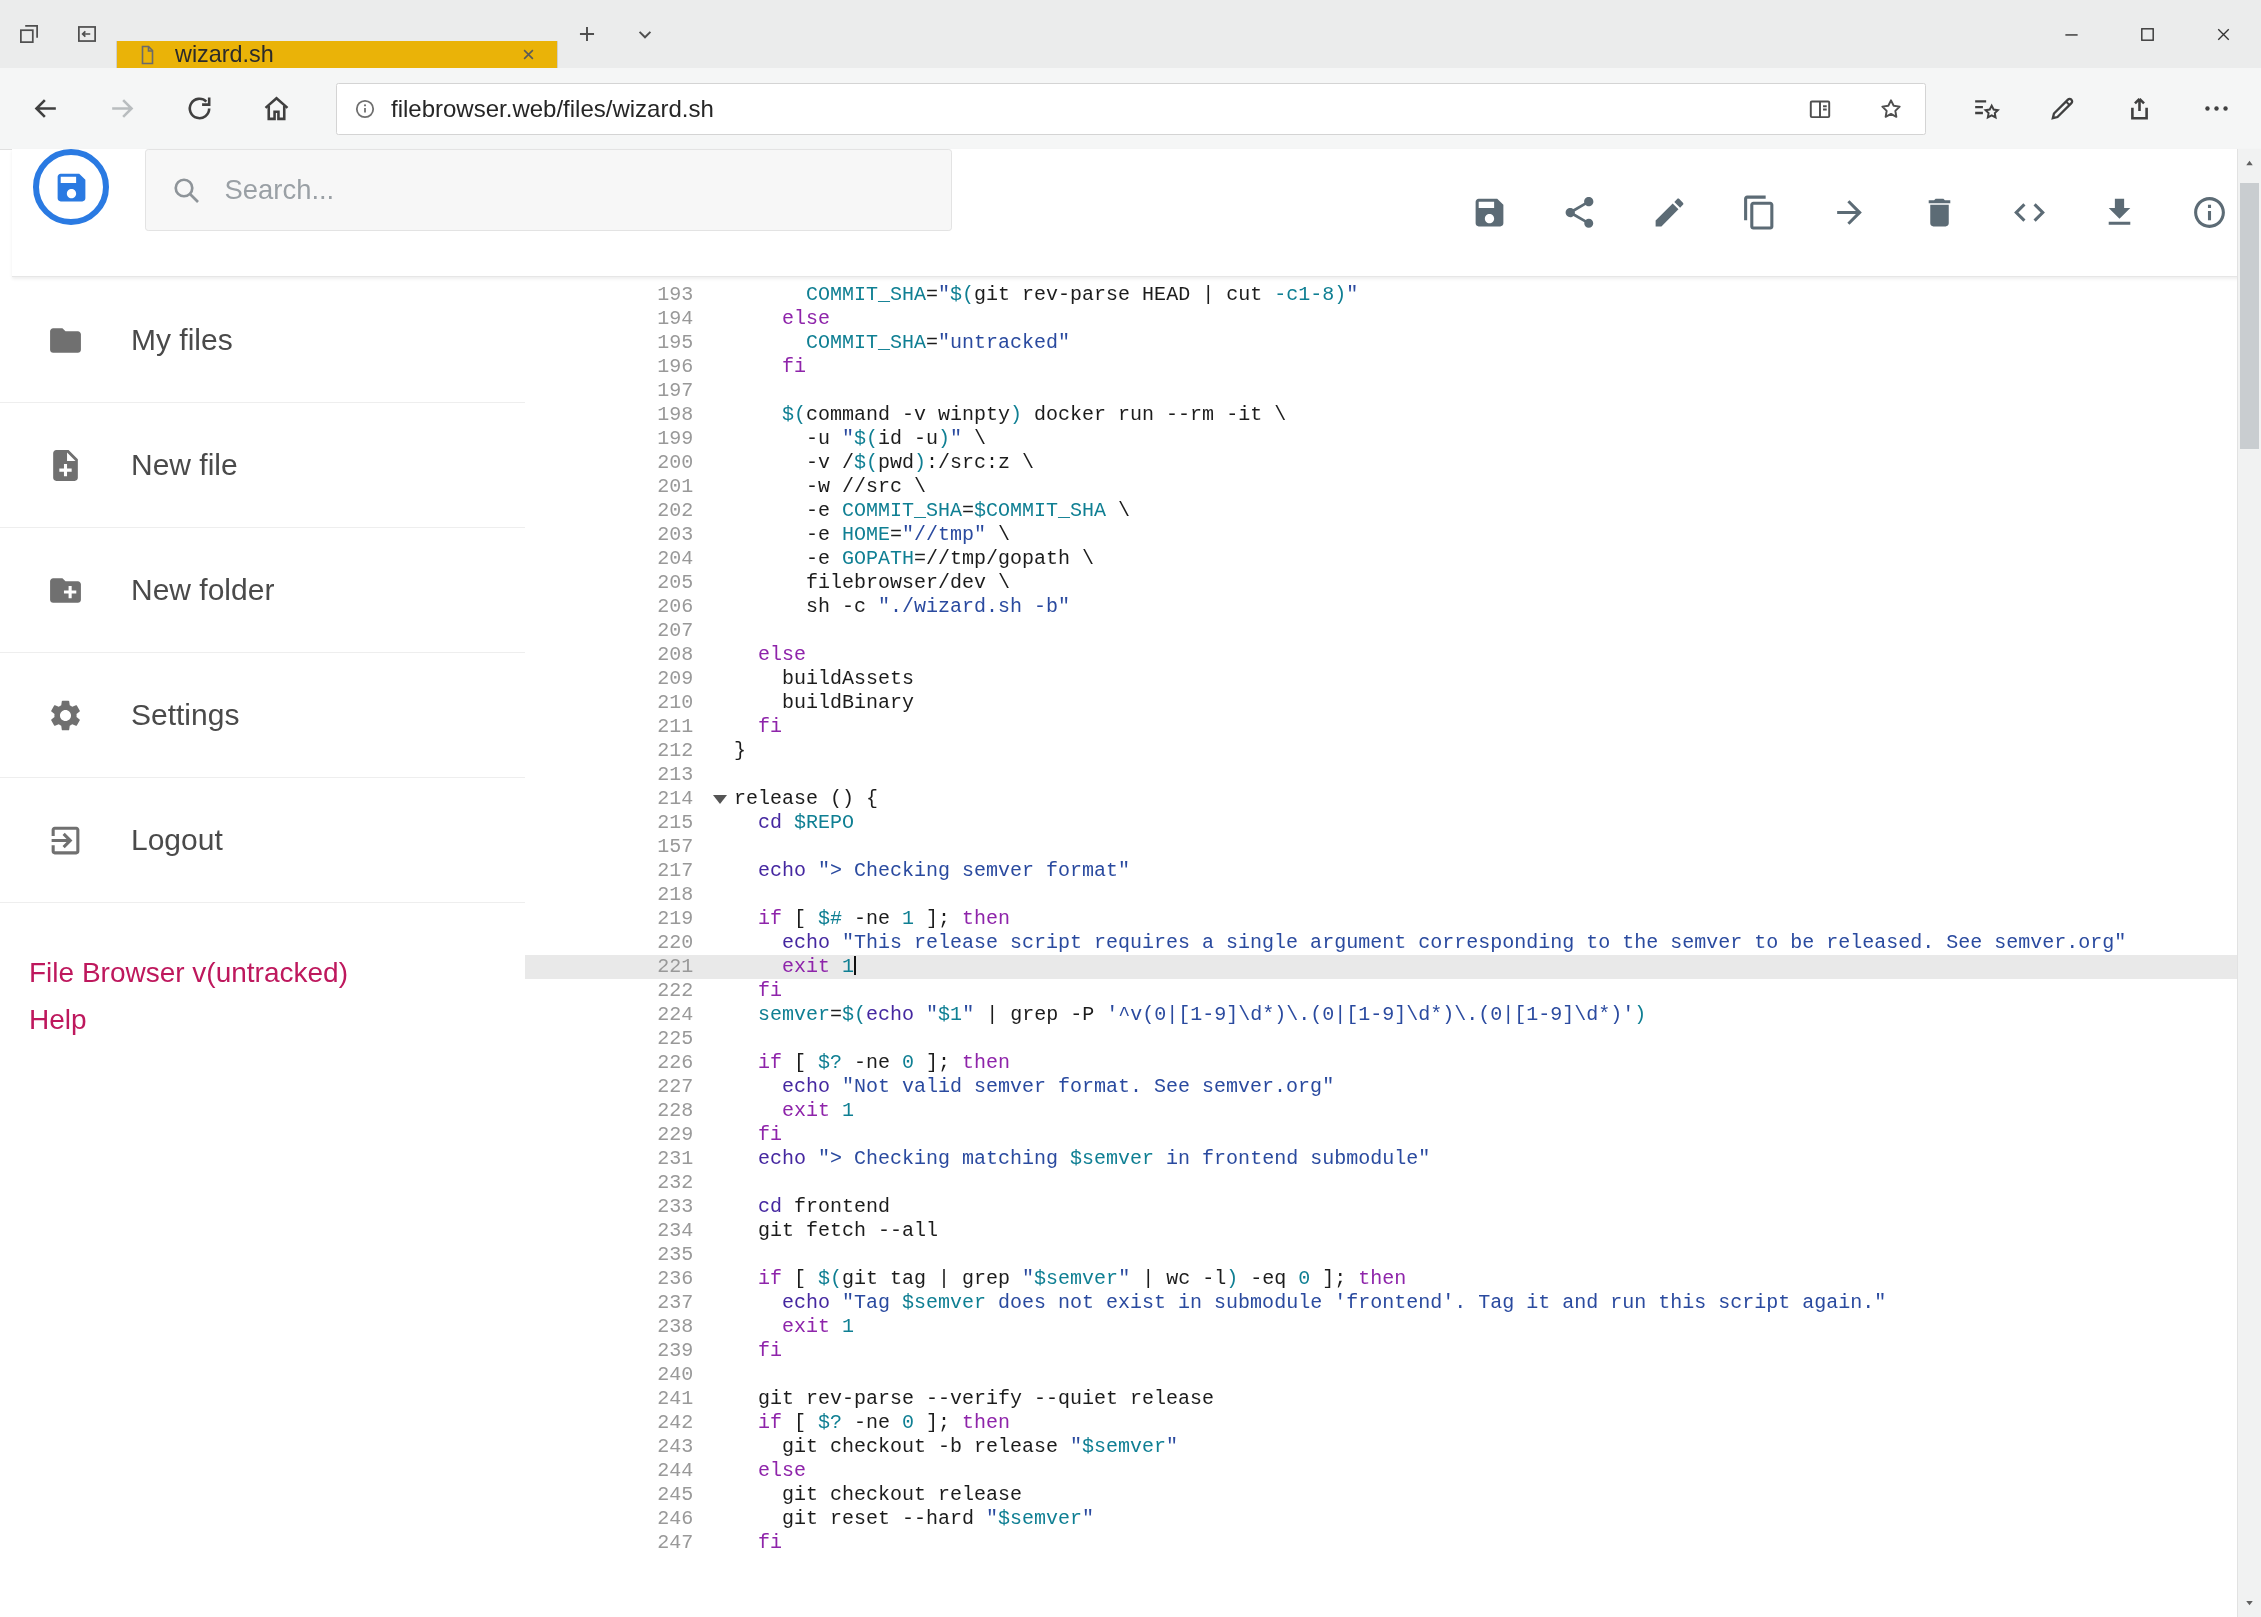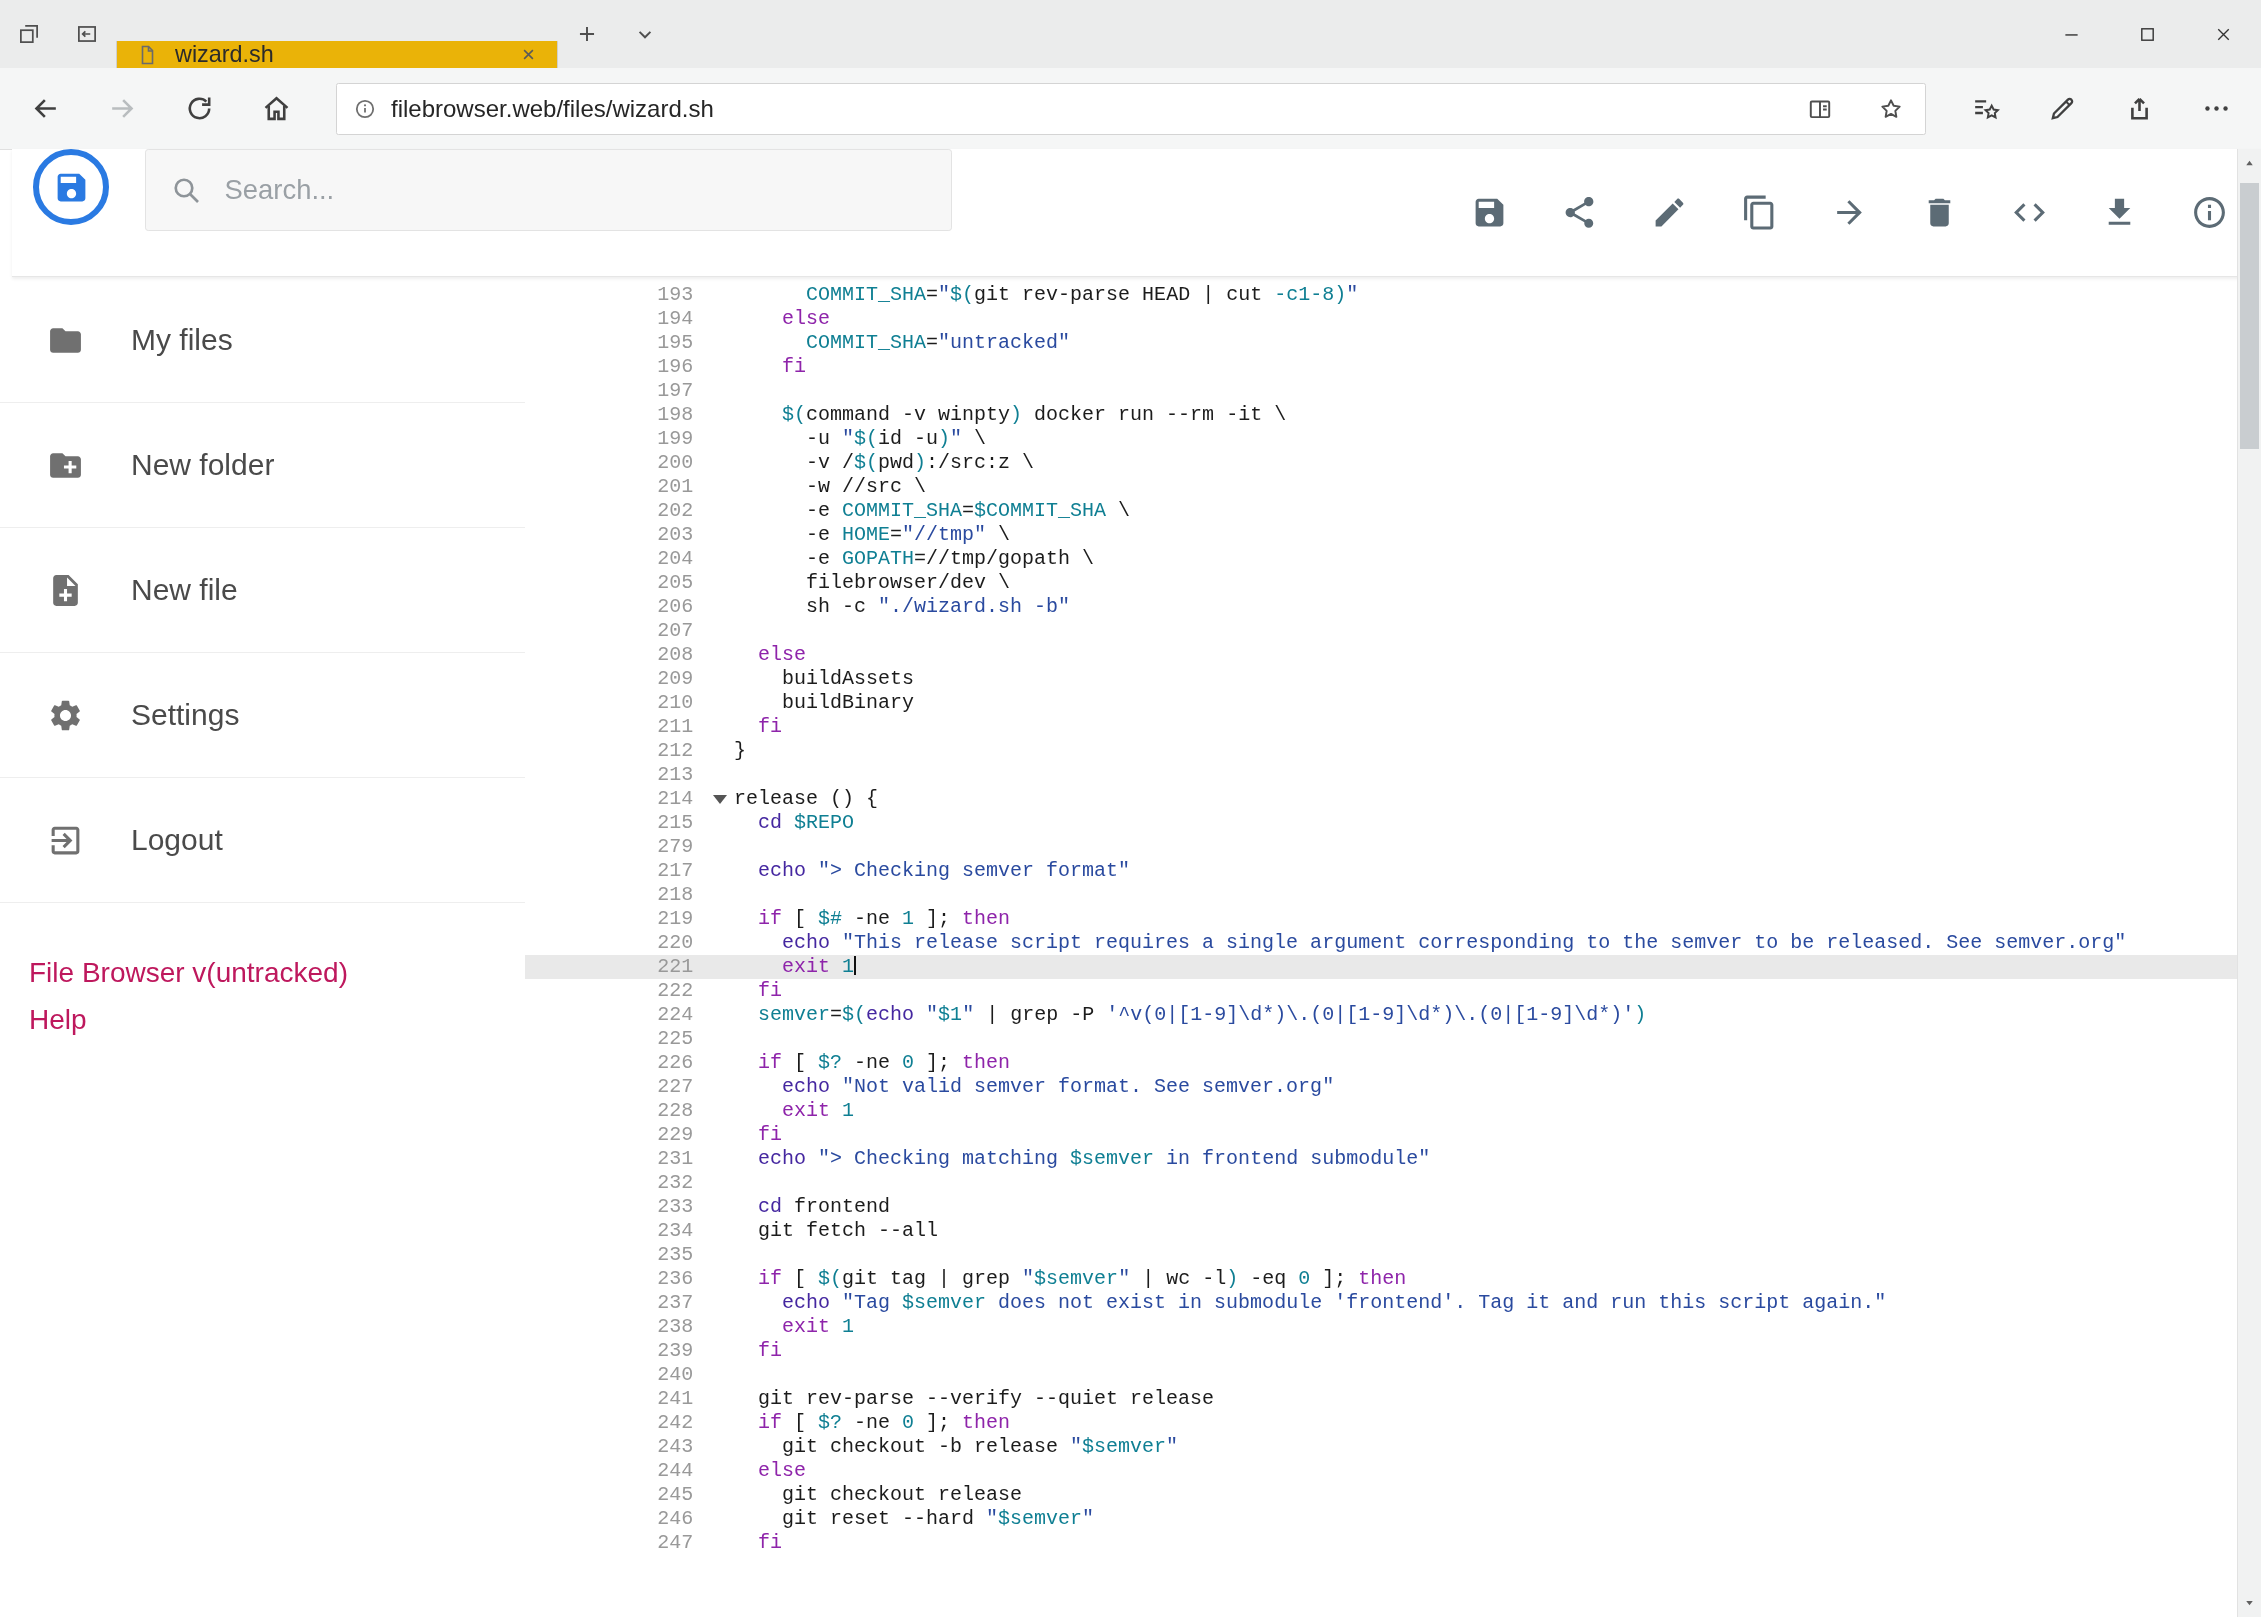--- a/index.html
+++ b/index.html
@@ -295,29 +295,29 @@
   <div class="sidebar">
     <div>
         <div class="side-item">
           <svg viewBox="0 0 24 24" fill="currentColor">
             <path d="M10 4H4c-1.1 0-2 .9-2 2v12c0 1.1.9 2 2 2h16c1.1 0 2-.9 2-2V8c0-1.1-.9-2-2-2h-8l-2-2z"></path>
           </svg>
           <span>My files</span>
         </div>
         <div class="side-item">
           <svg viewBox="0 0 24 24" fill="currentColor">
+            <path d="M14 2H6c-1.1 0-2 .9-2 2v16c0 1.1.9 2 2 2h12c1.1 0 2-.9 2-2V8l-6-6zm2 14h-3v3h-2v-3H8v-2h3v-3h2v3h3v2zm-3-7V3.5L18.5 9H13z"></path>
+          </svg>
+          <span>New file</span>
+        </div>
+        <div class="side-item">
+          <svg viewBox="0 0 24 24" fill="currentColor">
             <path d="M20 6h-8l-2-2H4c-1.1 0-2 .9-2 2v12c0 1.1.9 2 2 2h16c1.1 0 2-.9 2-2V8c0-1.1-.9-2-2-2zm-1 8h-3v3h-2v-3h-3v-2h3V9h2v3h3v2z"></path>
           </svg>
           <span>New folder</span>
-        </div>
-        <div class="side-item">
-          <svg viewBox="0 0 24 24" fill="currentColor">
-            <path d="M14 2H6c-1.1 0-2 .9-2 2v16c0 1.1.9 2 2 2h12c1.1 0 2-.9 2-2V8l-6-6zm2 14h-3v3h-2v-3H8v-2h3v-3h2v3h3v2zm-3-7V3.5L18.5 9H13z"></path>
-          </svg>
-          <span>New file</span>
         </div>
         <div class="side-item">
           <svg viewBox="0 0 24 24" fill="currentColor">
             <path d="M19.14 12.94c.04-.3.06-.61.06-.94 0-.32-.02-.64-.07-.94l2.03-1.58c.18-.14.23-.41.12-.61l-1.92-3.32c-.12-.22-.37-.29-.59-.22l-2.39.96c-.5-.38-1.03-.7-1.62-.94l-.36-2.54c-.04-.24-.24-.41-.48-.41h-3.84c-.24 0-.43.17-.47.41l-.36 2.54c-.59.24-1.13.57-1.62.94l-2.39-.96c-.22-.08-.47 0-.59.22L2.74 8.87c-.12.21-.08.47.12.61l2.03 1.58c-.05.3-.09.63-.09.94s.02.64.07.94l-2.03 1.58c-.18.14-.23.41-.12.61l1.92 3.32c.12.22.37.29.59.22l2.39-.96c.5.38 1.03.7 1.62.94l.36 2.54c.05.24.24.41.48.41h3.84c.24 0 .44-.17.47-.41l.36-2.54c.59-.24 1.13-.56 1.62-.94l2.39.96c.22.08.47 0 .59-.22l1.92-3.32c.12-.22.07-.47-.12-.61l-2.01-1.58zM12 15.6c-1.98 0-3.6-1.62-3.6-3.6s1.62-3.6 3.6-3.6 3.6 1.62 3.6 3.6-1.62 3.6-3.6 3.6z"></path>
           </svg>
           <span>Settings</span>
         </div>
         <div class="side-item">
           <svg viewBox="0 0 24 24" fill="currentColor">
             <path d="M10.09 15.59L11.5 17l5-5-5-5-1.41 1.41L12.67 11H3v2h9.67l-2.58 2.59zM19 3H5c-1.11 0-2 .9-2 2v4h2V5h14v14H5v-4H3v4c0 1.1.89 2 2 2h14c1.1 0 2-.9 2-2V5c0-1.1-.9-2-2-2z"></path>
@@ -418,21 +418,21 @@
         </div>
         <div class="cm-line">
           <div class="gutter">214<span class="fold"></span></div>
           <div class="code"><span class="tok-p">release () {</span></div>
         </div>
         <div class="cm-line">
           <div class="gutter">215</div>
           <div class="code"><span class="tok-p">  </span><span class="tok-b">cd</span><span class="tok-p"> </span><span class="tok-v">$REPO</span></div>
         </div>
         <div class="cm-line">
-          <div class="gutter">279</div>
+          <div class="gutter">157</div>
           <div class="code"></div>
         </div>
         <div class="cm-line">
           <div class="gutter">217</div>
           <div class="code"><span class="tok-p">  </span><span class="tok-b">echo</span><span class="tok-p"> </span><span class="tok-s">"&gt; Checking semver format"</span></div>
         </div>
         <div class="cm-line">
           <div class="gutter">218</div>
           <div class="code"></div>
         </div>

